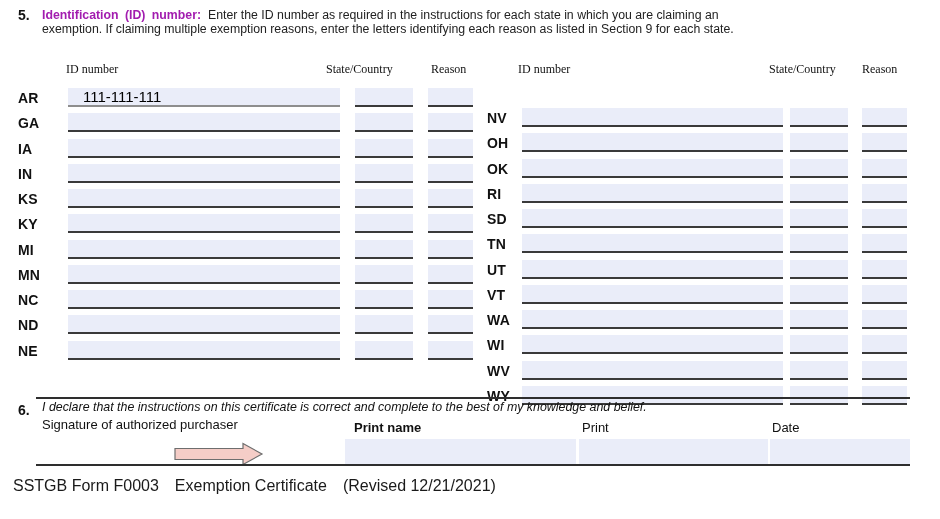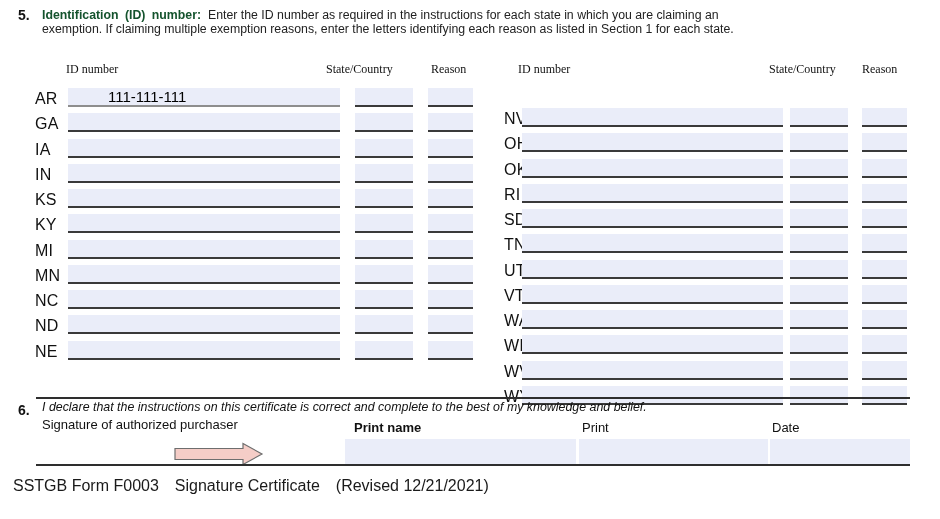--- a/index.html
+++ b/index.html
@@ -3,40 +3,40 @@
 <meta charset="utf-8">
 <style>
   html,body{margin:0;padding:0;background:#fff;}
   #page{position:relative;width:940px;height:519px;background:#ffffff;
         font-family:"Liberation Sans", sans-serif;color:#1a1a1a;overflow:hidden;}
 
   
   .sec-num{position:absolute;font-weight:bold;font-size:14px;color:#111;}
   #sec5-num{left:18px;top:7px;}
   #sec5-text{position:absolute;left:42px;top:9px;width:870px;font-size:12.3px;line-height:13.8px;color:#222;}
-  #sec5-title{font-weight:bold;word-spacing:3px;margin-right:7px;color:#14532d;}
+  #sec5-title{font-weight:bold;word-spacing:3px;margin-right:7px;color:#a21caf;}
   .iline{display:inline;}
 
   
   .colhead{position:absolute;top:62px;font-size:12px;color:#111;font-family:Liberation Serif, serif;}
 
   
   #ltable{position:absolute;left:18px;top:87px;width:462px;}
   #rtable{position:absolute;left:487px;top:87px;width:428px;margin-top:20px;}
   .trow{position:relative;height:25.25px;}
-  .code{position:absolute;left:17px;top:3px;font-size:16px;color:#111;letter-spacing:.2px;}
+  .code{position:absolute;left:0;top:3px;font-size:14px;color:#111;letter-spacing:.2px;font-weight:bold;}
   .fld{position:absolute;top:1px;height:17px;background:#eaedf9;border-bottom:2px solid #3a3a3a;}
   #ltable .fid{left:50px;width:272px;}
   #ltable .fsc{left:337px;width:58px;}
   #ltable .frs{left:410px;width:45px;}
   #rtable .fid{left:35px;width:261px;}
   #rtable .fsc{left:303px;width:58px;}
   #rtable .frs{left:375px;width:45px;}
   .fld.filled{border-bottom-color:#8e8e8e;}
-  .val{display:block;padding-left:40px;font-size:15px;line-height:17px;color:#000;white-space:nowrap;}
+  .val{display:block;padding-left:15px;font-size:15px;line-height:17px;color:#000;white-space:nowrap;}
 
   
   .divider{position:absolute;left:36px;width:874px;height:2px;background:#2e2e2e;}
   #div-top{top:397px;}
   #div-bottom{top:464px;}
   #sec6-num{left:18px;top:402px;}
   #declaration{position:absolute;left:42px;top:400px;font-size:12.4px;font-style:italic;color:#111;white-space:nowrap;}
   .slabel{position:absolute;font-size:13px;color:#111;}
   #sig-label{left:42px;top:417px;}
   #print-label{left:354px;top:420px;font-weight:bold;}
@@ -52,21 +52,21 @@
   #footer{position:absolute;left:13px;top:477px;font-size:16px;color:#1a1a1a;display:flex;gap:16px;white-space:nowrap;}
 </style>
 </head>
 <body>
 
 <div id="page">
 
   <span id="sec5-num" class="sec-num">5.</span>
   <div id="sec5-text">
     <span id="sec5-title">Identification (ID) number:</span><span class="iline">Enter the ID number as required in the instructions for each state in which you are claiming an</span>
-    <span style="display:block">exemption. If claiming multiple exemption reasons, enter the letters identifying each reason as listed in Section 1 for each state.</span>
+    <span style="display:block">exemption. If claiming multiple exemption reasons, enter the letters identifying each reason as listed in Section 9 for each state.</span>
   </div>
 
   <span class="colhead" style="left:66px">ID number</span>
   <span class="colhead" style="left:326px">State/Country</span>
   <span class="colhead" style="left:431px">Reason</span>
   <span class="colhead" style="left:518px">ID number</span>
   <span class="colhead" style="left:769px">State/Country</span>
   <span class="colhead" style="left:862px">Reason</span>
 
   <div id="ltable">
@@ -225,17 +225,17 @@
   <div id="print-box" class="sbox"></div>
   <div id="title-box" class="sbox"></div>
   <div id="date-box" class="sbox"></div>
   <svg id="sig-arrow" width="92" height="24" viewBox="0 0 92 24">
     <polygon points="2,6.5 70,6.5 70,1.5 89,12 70,22.5 70,17.5 2,17.5" fill="#f5cdc7" stroke="#6e6e6e" stroke-width="1.2" stroke-linejoin="miter"></polygon>
   </svg>
   <div id="div-bottom" class="divider"></div>
 
   <div id="footer">
     <span>SSTGB Form F0003</span>
-    <span>Signature Certificate</span>
+    <span>Exemption Certificate</span>
     <span>(Revised 12/21/2021)</span>
   </div>
 
 </div>
 
 </body></html>

